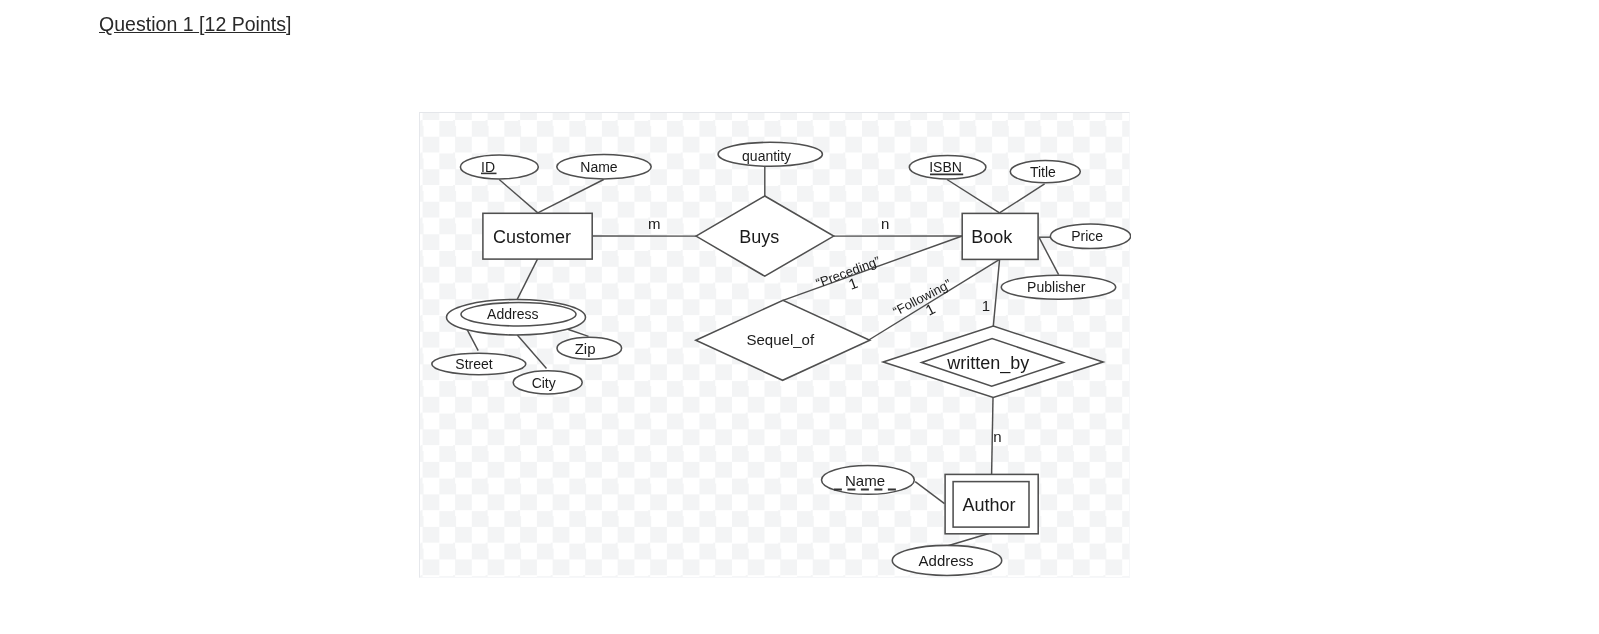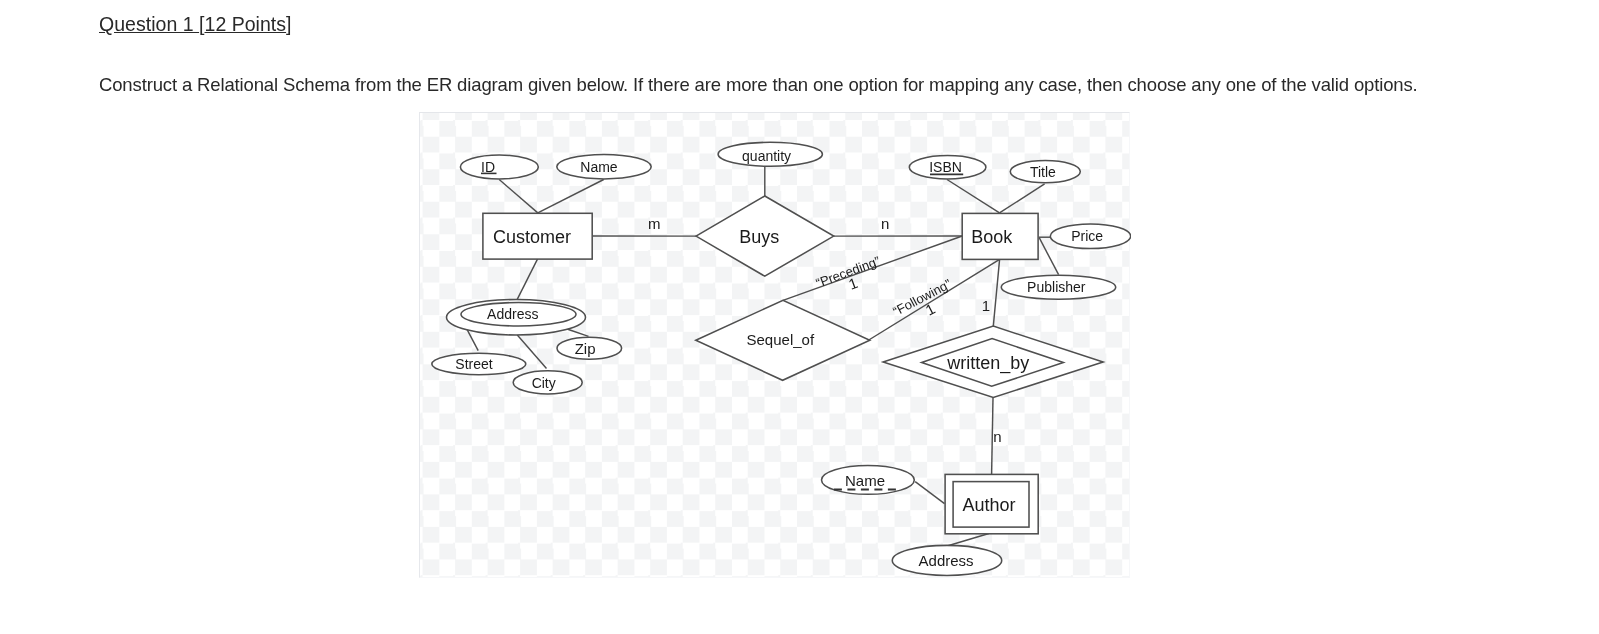--- a/index.html
+++ b/index.html
@@ -23,21 +23,20 @@
   .ent-lbl{font-size:18px;}
   .rel-lbl-sm{font-size:15px;}
   .card-lbl{font-size:15px;}
   .role-lbl{font-size:13px;}
 </style>
 </head>
 <body>
 
 <div id="page">
   <div class="qtitle"><span class="u">Question 1 </span><span>[</span><span class="u">12 Points</span><span>]</span></div>
-  <div class="qbody">Construct a Relational Schema from the ER diagram given below. If there are more than one option for mapping any case, then choose any one of the valid options.</div>
   <div id="diagram">
 <svg width="713" height="466" viewBox="0 0 713 466">
   <g fill="none" stroke="#4f4f4f" stroke-width="1.45">
     <line x1="81.2" y1="66.5" x2="119.8" y2="99.9"></line>
     <line x1="185.7" y1="66.5" x2="119.8" y2="99.9"></line>
     <line x1="119.6" y1="145.9" x2="99.1" y2="186.7"></line>
     <line x1="48.6" y1="215.7" x2="60.2" y2="237.7"></line>
     <line x1="99.3" y1="221.9" x2="128.5" y2="255.4"></line>
     <line x1="149" y1="216" x2="170.5" y2="223.4"></line>
     <line x1="174.2" y1="123" x2="278" y2="123.1"></line>

